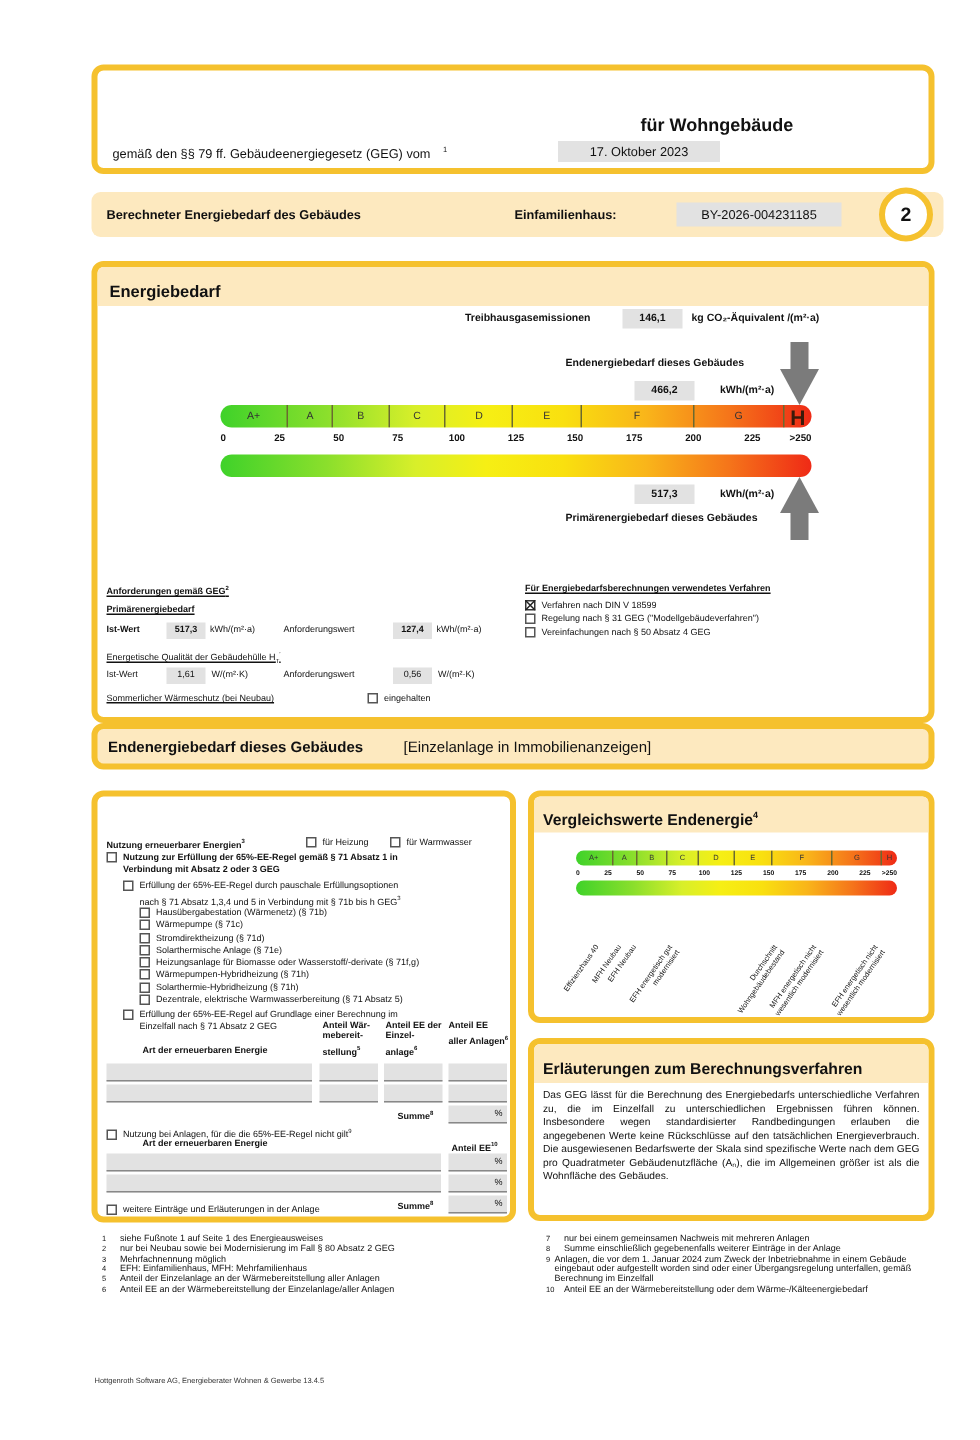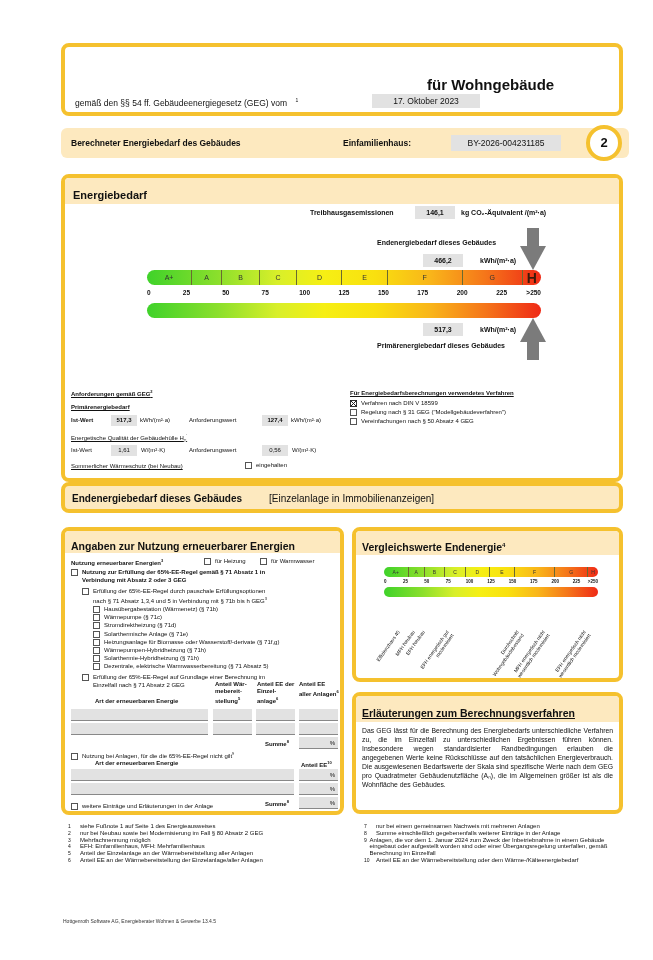--- a/index.html
+++ b/index.html
@@ -18,23 +18,23 @@
 .seg{border-right:1px solid #6a6a30;font-size:7px;display:flex;align-items:center;justify-content:center;color:#333}
 .seg:last-child{border-right:none}
 .grad{height:15px;border-radius:8px;background:linear-gradient(90deg,#3fd22a 0%,#8bdf2c 18%,#d8ef2a 33%,#f6ef14 45%,#f9e00f 58%,#f9b51a 72%,#f5751a 86%,#ef2a16 100%)}
 .fn{display:inline-block;width:12px;font-size:5px;vertical-align:top}
 .gfield{background:#e2e2e2;border-bottom:1px solid #888;height:12px;position:absolute}
 </style>
 </head>
 <body>
 
 <div class="box" style="left:61px;top:43px;width:562px;height:73px;">
-  <div class="abs b t8" style="left:362px;top:29px;font-size:15px;">für Wohngebäude</div>
+  <div class="abs b t8" style="left:362px;top:29px;font-size:12px;">für Wohngebäude</div>
   <div class="abs t8" style="left:10px;top:50px;font-size:8.5px;">
-    <span>gemäß den §§ 54 ff. Gebäudeenergiegesetz (GEG) vom</span>
+    <span>gemäß den §§ 79 ff. Gebäudeenergiegesetz (GEG) vom</span>
     <sup style="font-size:5px;margin-left:6px;">1</sup>
   </div>
   <div class="abs gray t8" style="left:307px;top:47px;width:108px;height:14px;line-height:14px;font-size:8.5px;">17. Oktober 2023</div>
 </div>
 
 <div class="abs hdrband" style="left:61px;top:128px;width:568px;height:30px;border-radius:6px;">
   <div class="abs b t8" style="left:10px;top:10px;font-size:8.5px;">Berechneter Energiebedarf des Gebäudes</div>
   <div class="abs b t8" style="left:282px;top:10px;font-size:8.5px;">Einfamilienhaus:</div>
   <div class="abs gray t8" style="left:390px;top:7px;width:110px;height:16px;line-height:16px;font-size:8.5px;">BY-2026-004231185</div>
 </div>
@@ -135,23 +135,20 @@
     <span class="cb"></span><span>Vereinfachungen nach § 50 Absatz 4 GEG</span>
   </div>
 </div>
 
 <div class="box hdrband" style="left:61px;top:482px;width:562px;height:31px;background:#fde9bf;overflow:hidden;">
   <span class="abs b" style="left:7px;top:7px;font-size:10px;">Endenergiebedarf dieses Gebäudes</span>
   <span class="abs" style="left:204px;top:7px;font-size:10px;">[Einzelanlage in Immobilienanzeigen]</span>
 </div>
 
 <div class="box" style="left:61px;top:527px;width:283px;height:288px;overflow:hidden;">
-  <div class="hdrband" style="height:22px;padding:5px 6px;">
-    <span class="b" style="font-size:10.5px;">Angaben zur Nutzung erneuerbarer Energien</span>
-  </div>
   <div class="abs t6 b" style="left:6px;top:27px;"><span>Nutzung erneuerbarer Energien</span><sup style="font-size:4px;">3</sup></div>
   <div class="abs t6" style="left:139px;top:27px;"><span class="cb"></span><span>für Heizung</span></div>
   <div class="abs t6" style="left:195px;top:27px;"><span class="cb"></span><span>für Warmwasser</span></div>
 
   <div class="abs t6 b" style="left:6px;top:37px;line-height:8px;">
     <span class="cb"></span><span>Nutzung zur Erfüllung der 65%-EE-Regel gemäß § 71 Absatz 1 in</span><br>
     <span style="margin-left:11px;">Verbindung mit Absatz 2 oder 3 GEG</span>
   </div>
   <div class="abs t6" style="left:17px;top:56px;line-height:8px;">
     <span class="cb"></span><span>Erfüllung der 65%-EE-Regel durch pauschale Erfüllungsoptionen</span><br>
@@ -234,21 +231,21 @@
       <div style="position: absolute; font-size: 5px; width: 55px; line-height: 6px; text-align: right; left: -28.032px; top: 30px; transform: rotate(-55deg); transform-origin: 100% 0px;">MFH Neubau</div>
       <div style="position: absolute; font-size: 5px; width: 55px; line-height: 6px; text-align: right; left: -17.76px; top: 30px; transform: rotate(-55deg); transform-origin: 100% 0px;">EFH Neubau</div>
       <div style="position: absolute; font-size: 5px; width: 55px; line-height: 6px; text-align: right; left: 6.208px; top: 30px; transform: rotate(-55deg); transform-origin: 100% 0px;">EFH energetisch gut modernisiert</div>
       <div style="position: absolute; font-size: 5px; width: 55px; line-height: 6px; text-align: right; left: 76.4px; top: 30px; transform: rotate(-55deg); transform-origin: 100% 0px;">Durchschnitt Wohngebäudebestand</div>
       <div style="position: absolute; font-size: 5px; width: 55px; line-height: 6px; text-align: right; left: 102.08px; top: 30px; transform: rotate(-55deg); transform-origin: 100% 0px;">MFH energetisch nicht wesentlich modernisiert</div>
       <div style="position: absolute; font-size: 5px; width: 55px; line-height: 6px; text-align: right; left: 143.168px; top: 30px; transform: rotate(-55deg); transform-origin: 100% 0px;">EFH energetisch nicht wesentlich modernisiert</div>
     </div>
 </div>
 
 <div class="box" style="left:352px;top:692px;width:271px;height:122px;overflow:hidden;">
-  <div class="hdrband" style="height:26px;padding:7px 6px;text-decoration:underline;">
+  <div class="hdrband" style="height:26px;padding:7px 6px;">
     <span class="b" style="font-size:10.5px;">Erläuterungen zum Berechnungsverfahren</span>
   </div>
   <div style="padding:4px 6px;font-size:6.8px;line-height:9px;text-align:justify;">Das GEG lässt für die Berechnung des Energiebedarfs unterschiedliche Verfahren zu, die im Einzelfall zu unterschiedlichen Ergebnissen führen können. Insbesondere wegen standardisierter Randbedingungen erlauben die angegebenen Werte keine Rückschlüsse auf den tatsächlichen Energieverbrauch. Die ausgewiesenen Bedarfswerte der Skala sind spezifische Werte nach dem GEG pro Quadratmeter Gebäudenutzfläche (Aₙ), die im Allgemeinen größer ist als die Wohnfläche des Gebäudes.</div>
 </div>
 
 <div class="abs foot" id="footLeft" style="left:68px;top:823px;width:280px;font-size:6px;line-height:6.8px;">
     <div style="display: flex;">
       <span class="fn">1</span>
       <span>siehe Fußnote 1 auf Seite 1 des Energieausweises</span>
     </div>

